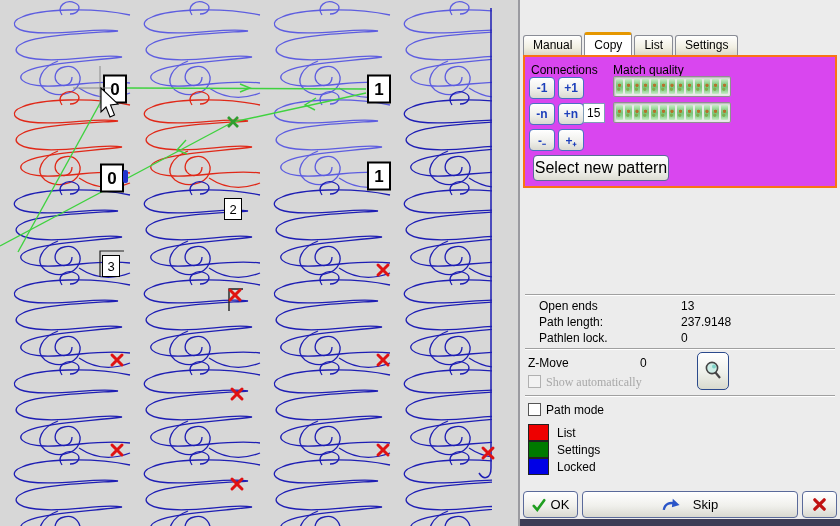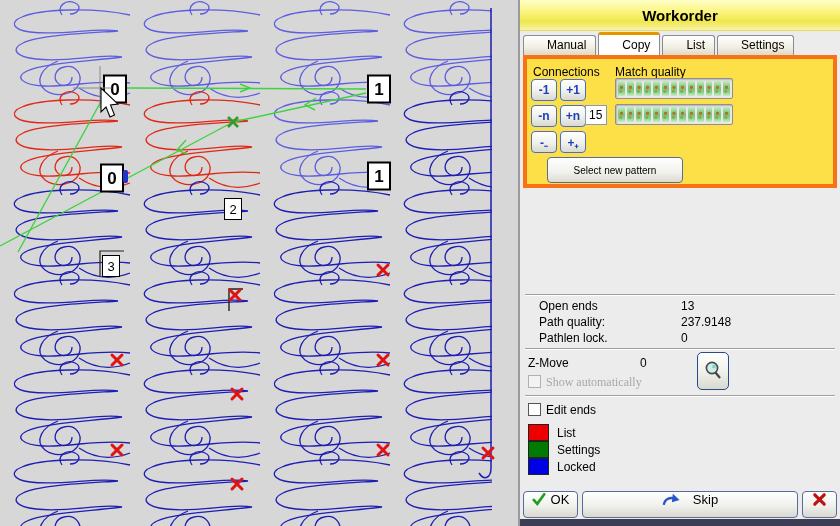--- a/index.html
+++ b/index.html
@@ -17,29 +17,29 @@
     font-size:12px; color:#000; }
   #panel-title { position:absolute; top:0; left:0; right:0; height:31px;
     background:linear-gradient(180deg,#ffffc9 0%,#faf47d 40%,#efe74e 72%,#f7f3a8 100%);
     border-bottom:1px solid #e6dc6a;
     display:flex; align-items:center; justify-content:center;
     font-weight:bold; font-size:15px; }
 
   
   #tabs { position:absolute; top:32px; left:3px; right:3px; height:23px;
     display:flex; align-items:flex-end; }
-  .tab { height:20px; padding:2px 9px 0 23px; margin-right:2px;
+  .tab { height:20px; padding:2px 9px 0 9px; margin-right:2px;
     background:linear-gradient(180deg,#ffffff,#f1efe2 60%,#dcd9c8);
     border:1px solid #898c95; border-bottom:none;
     border-radius:3px 3px 0 0; font-size:12px; cursor:default; }
   .tab.active { height:23px; padding-top:3px; background:#ffffff;
     border-top:3px solid #e59700; font-size:12px; position:relative; z-index:2; }
 
   #tabpage { position:absolute; top:55px; left:3px; width:314px; height:133px;
-    background:#fde047; border:4px solid #f97316; z-index:1; }
+    background:#d946ef; border:2px solid #f97316; z-index:1; }
   .grouplabel { position:absolute; font-size:12px; color:#000; }
 
   .cbtn { position:absolute; width:26px; height:22px;
     background:linear-gradient(180deg,#ffffff,#f0f0ec 55%,#d9d9d0);
     border:1px solid #4a6fc4; border-radius:4px;
     color:#1d3fbb; font-weight:bold; font-size:12px;
     display:flex; align-items:center; justify-content:center; cursor:pointer; }
   #conn-count { position:absolute; left:58px; top:46px; width:22px; height:20px;
     border:1px solid #7f9db9; font-size:12px; padding-left:3px;
     font-family:"Liberation Sans",sans-serif; }
@@ -48,23 +48,23 @@
     background:#e9e9e9; border:1px solid #8f8f8f; border-radius:2px;
     box-shadow:inset 1px 1px 2px rgba(0,0,0,.25);
     display:flex; align-items:stretch; padding:2px; gap:2px; }
   .qseg { flex:1;
     background:
       radial-gradient(circle at 50% 42%, #b5722d 0 1.3px, rgba(0,0,0,0) 2px),
       radial-gradient(circle at 40% 68%, #7fae4f 0 1.2px, rgba(0,0,0,0) 2px),
       linear-gradient(180deg,#c6ecc6 0%,#8fd18f 30%,#79c579 52%,#8fd18f 75%,#c6ecc6 100%);
     border-radius:1px; }
 
-  #select-pattern { position:absolute; left:20px; top:98px; width:136px; height:26px;
+  #select-pattern { position:absolute; left:8px; top:98px; width:136px; height:26px;
     background:linear-gradient(180deg,#ffffff,#f1f1ec 60%,#dcdcd2);
-    border:1px solid #5a6a9a; border-radius:4px; font-size:10px;
+    border:1px solid #5a6a9a; border-radius:4px; font-size:16px;
     font-family:"Liberation Sans",sans-serif; cursor:pointer; }
 
   .sep { position:absolute; left:5px; right:5px; height:2px;
     border-top:1px solid #a0a0a0; border-bottom:1px solid #ffffff; }
 
   .statrow { position:absolute; left:8px; right:8px; height:14px; }
   .statrow .lbl { position:absolute; left:0;margin-left:11px; }
   .statrow .val { position:absolute; left:112px;margin-left:41px; }
 
   .checkbox { position:absolute; width:13px; height:13px; background:#fff;
@@ -78,21 +78,21 @@
     border:1px solid #2b4a8c; border-radius:5px;
     display:flex; align-items:center; justify-content:center; cursor:pointer; }
 
   .legend-sq { position:absolute; left:8px; width:21px; height:17px;
     border:1px solid #222; }
   .legend-lbl { position:absolute; left:37px; }
 
   .footer-btn { position:absolute; top:491px; height:27px;
     background:linear-gradient(180deg,#ffffff,#f0f0ec 55%,#d9d9d0);
     border:1px solid #5a6a9a; border-radius:4px;
-    display:flex; justify-content:center; gap:5px;
+    display:flex; align-items:center; justify-content:center; gap:5px;
     font-size:13px; font-family:"Liberation Sans",sans-serif; cursor:pointer; }
   #bottom-strip { position:absolute; left:0; right:0; top:519px; height:7px;
     background:#3c3c55; }
 </style>
 </head>
 <body>
 
 <div id="app">
 
   <div id="canvas-wrap">
@@ -328,21 +328,20 @@
         <g stroke="#8a8a8a" stroke-width="1">
           <line x1="73" y1="88" x2="112" y2="88"></line>
           <line x1="100" y1="66" x2="100" y2="108"></line>
         </g>
         <path d="M101,88 L101,112 L106,107 L110,117 L114.5,115 L110.5,105 L118,104 Z" fill="#ffffff" stroke="#000" stroke-width="1.1"></path>
       </svg>
   </div>
 
   <div id="panel">
 
-    <div id="panel-title">Workorder</div>
 
     <div id="tabs">
       <div class="tab">Manual</div>
       <div class="tab active">Copy</div>
       <div class="tab">List</div>
       <div class="tab">Settings</div>
     </div>
 
     <div id="tabpage">
       <div class="grouplabel" style="left:6px; top:6px;">Connections</div>
@@ -390,21 +389,21 @@
       <button id="select-pattern">Select new pattern</button>
     </div>
 
     <div class="sep" style="top:294px;"></div>
 
     <div class="statrow" style="top:299px;">
       <span class="lbl">Open ends</span>
       <span class="val">13</span>
     </div>
     <div class="statrow" style="top:315px;">
-      <span class="lbl">Path quality:</span>
+      <span class="lbl">Path length:</span>
       <span class="val">237.9148</span>
     </div>
     <div class="statrow" style="top:331px;">
       <span class="lbl">Pathlen lock.</span>
       <span class="val">0</span>
     </div>
 
     <div class="sep" style="top:348px;"></div>
 
     <span style="position:absolute; left:8px; top:356px;">Z-Move</span>
@@ -415,21 +414,21 @@
         <circle cx="11" cy="6.5" r="2" fill="#7fd4c8" stroke="none"></circle>
         <line x1="12.5" y1="12.5" x2="17" y2="18" stroke="#444" stroke-width="2.2"></line>
       </svg>
     </button>
     <span class="checkbox disabled" style="left:8px; top:375px;"></span>
     <span class="cbx-label disabled" style="left:26px; top:375px;font-family:Liberation Serif, serif;">Show automatically</span>
 
     <div class="sep" style="top:395px;"></div>
 
     <span class="checkbox" style="left:8px; top:403px;"></span>
-    <span class="cbx-label" style="left:26px; top:403px;">Edit ends</span>
+    <span class="cbx-label" style="left:26px; top:403px;">Path mode</span>
 
     <span class="legend-sq" style="top: 424px; background-color: rgb(238, 0, 0);"></span>
     <span class="legend-sq" style="top: 441px; background-color: rgb(0, 122, 0);"></span>
     <span class="legend-sq" style="top: 458px; background-color: rgb(0, 0, 230);"></span>
     <span class="legend-lbl" style="top:426px;">List</span>
     <span class="legend-lbl" style="top:443px;">Settings</span>
     <span class="legend-lbl" style="top:460px;">Locked</span>
 
     <button class="footer-btn" style="left:3px; width:55px;">
       <svg width="14" height="14" viewBox="0 0 16 16">

